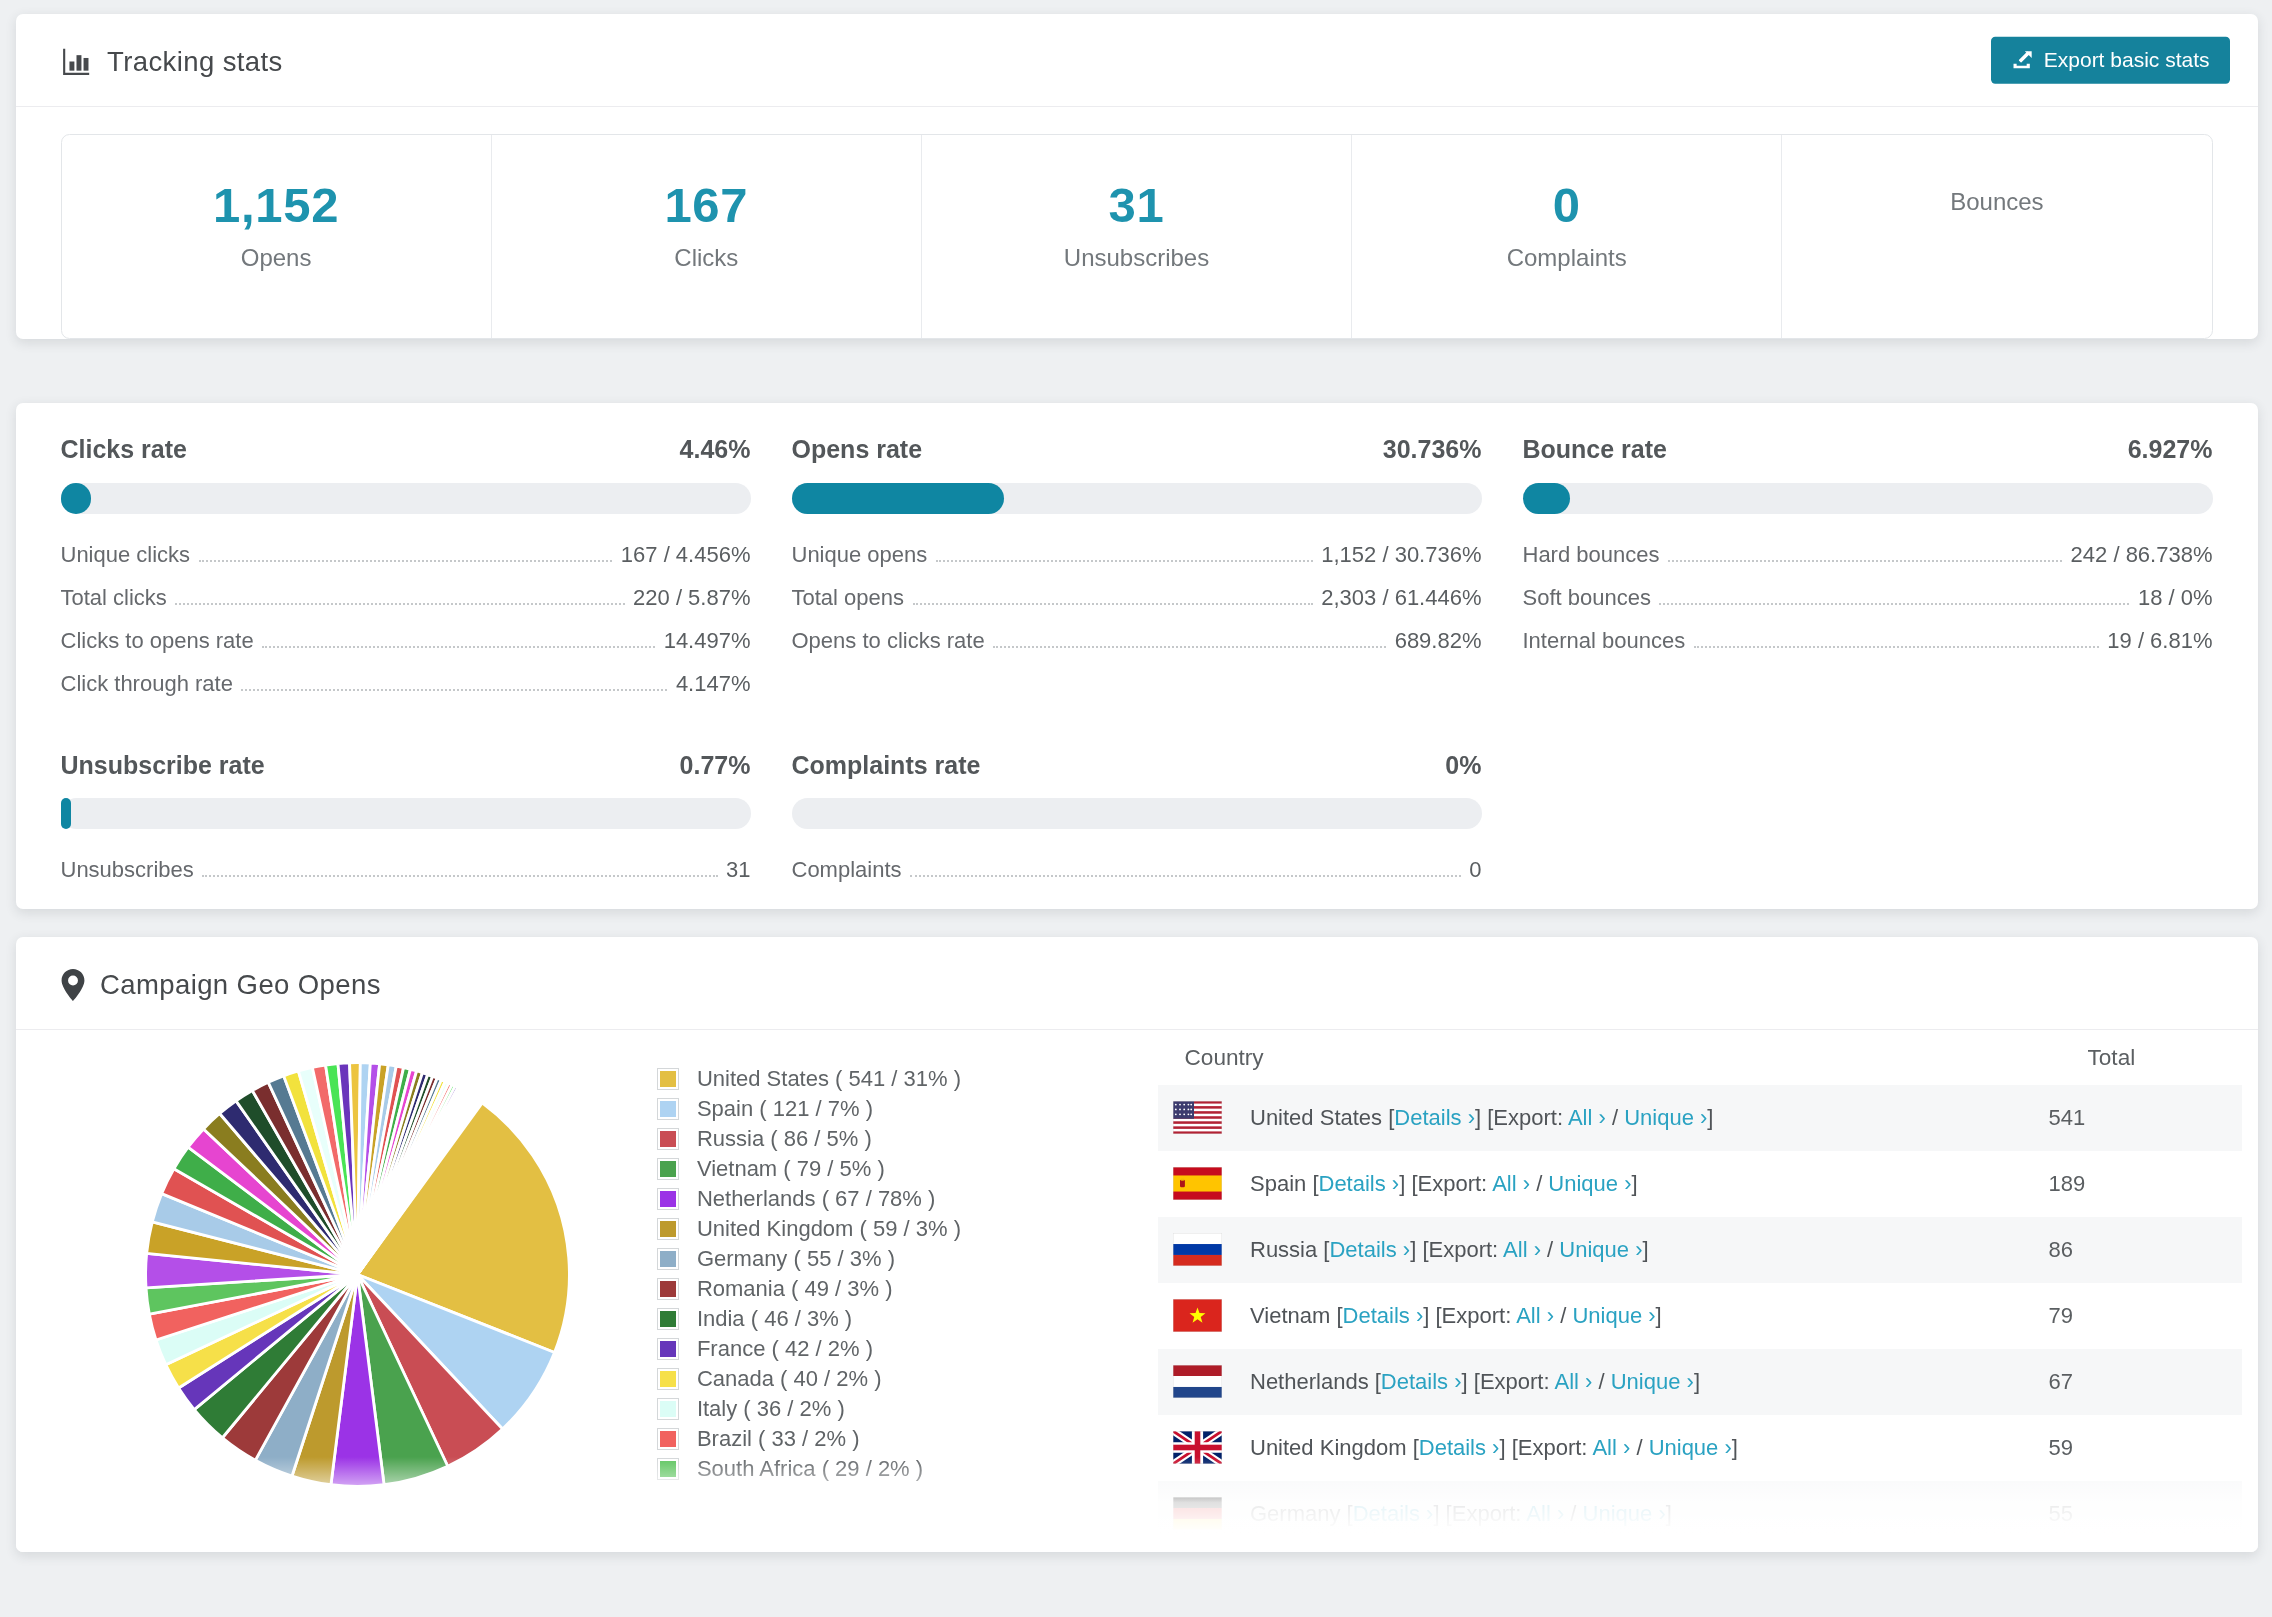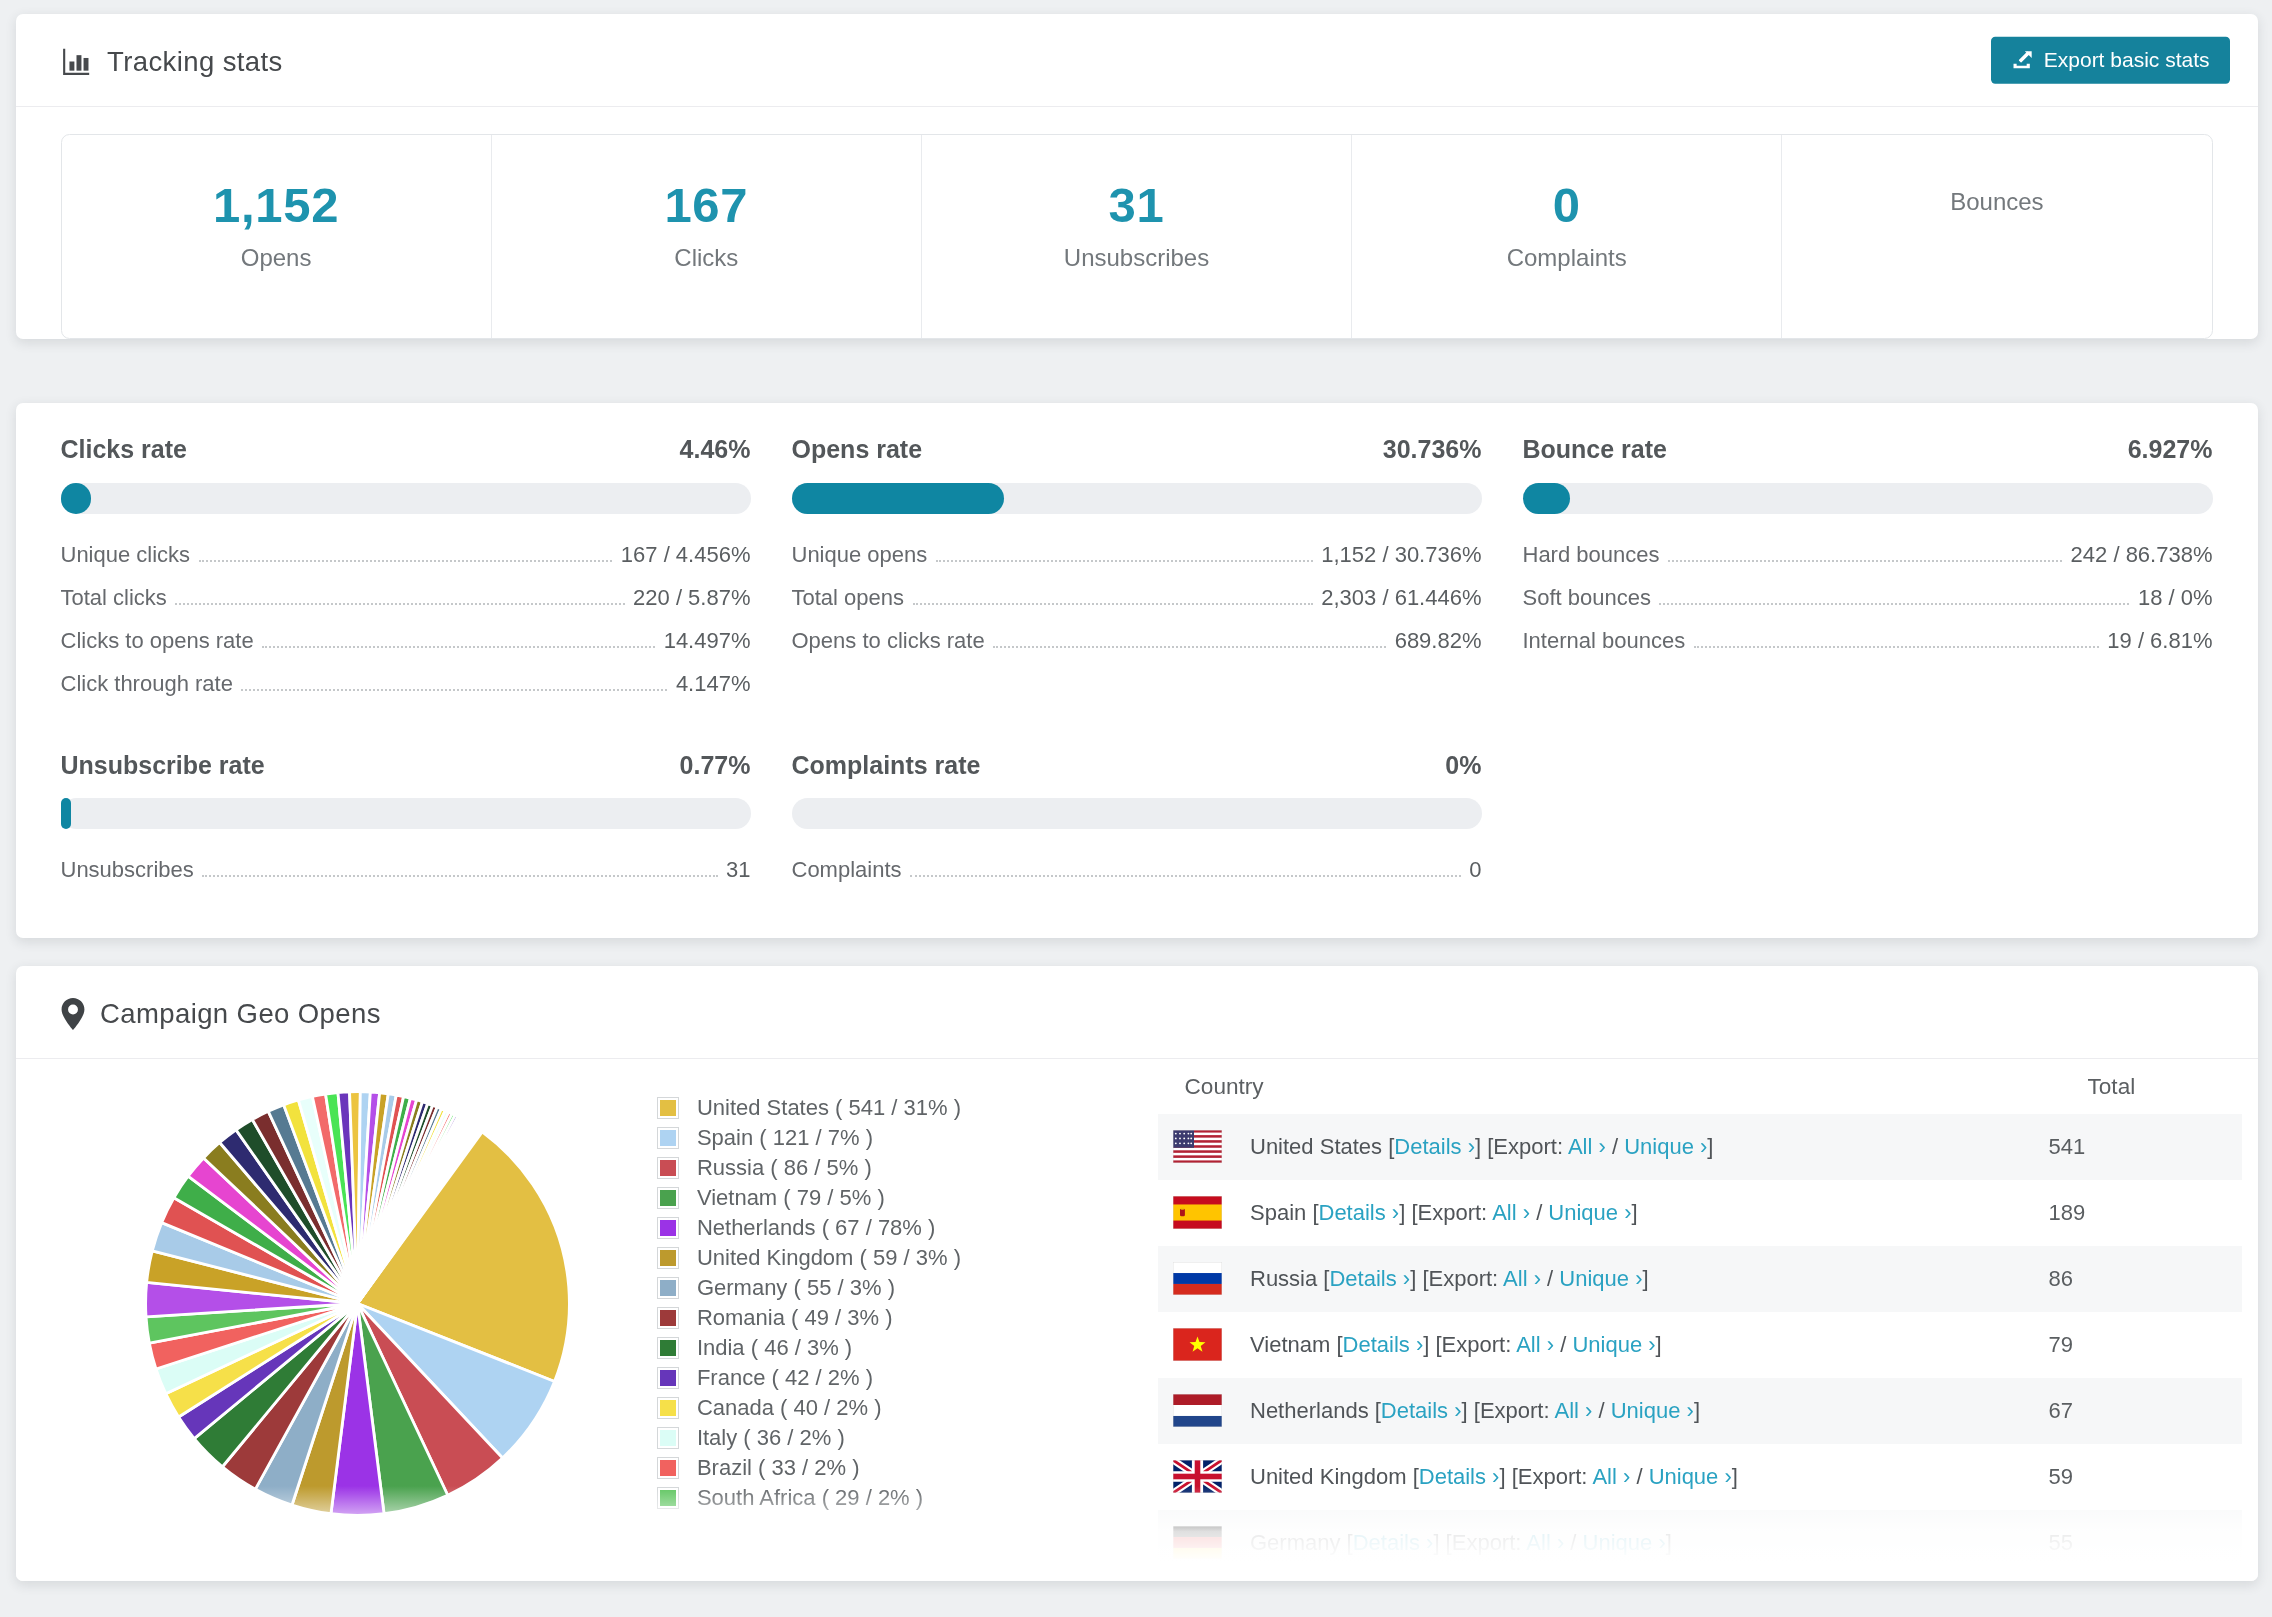--- a/index.html
+++ b/index.html
@@ -14,21 +14,21 @@
   .export-btn{position:absolute;right:28px;top:50%;transform:translateY(-50%);background:#15829c;border:none;color:#fff;
     font-family:inherit;font-size:21px;padding:11.3px 20px;border-radius:4.2px;display:flex;align-items:center;gap:10px;cursor:pointer;}
   .export-btn svg{width:22.6px;height:22.6px;}
   .stats-wrap{margin:27px 45px 64px;border:1.4px solid #e3e6e9;border-radius:8.5px;display:flex;}
   .stat-cell{flex:1;text-align:center;padding:42px 0 66px;border-left:1.4px solid #e9ebee;}
   .stat-cell:first-child{border-left:none;}
   .stat-value{font-size:49px;font-weight:bold;color:#1e93ae;letter-spacing:0.7px;}
   .stat-label{margin-top:11.3px;font-size:24px;color:#73787c;}
 
   
-  .card-rates{margin-top:28px;padding:32px 45px 55px;}
+  .card-rates{margin-top:28px;padding:32px 45px 26px;}
   .rates-grid{display:grid;grid-template-columns:repeat(3,1fr);column-gap:41px;row-gap:54px;}
   .rate-head{display:flex;justify-content:space-between;align-items:baseline;font-size:25px;font-weight:bold;color:#53575a;margin-bottom:18.4px;}
   .rate-bar{height:31px;background:#eceef1;border-radius:15.5px;}
   .rate-fill{height:100%;background:#0f86a2;border-radius:15.5px;min-width:0;}
   .rate-rows{margin-top:28px;}
   .rate-row{display:flex;align-items:baseline;font-size:22px;margin-top:17px;color:#66696d;}
   .rate-row .leader{flex:1;border-bottom:2.1px dotted #c5c8ca;margin:0 8.5px 5px;}
   .rate-row .val{color:#5a5e61;white-space:nowrap;}
 
   

